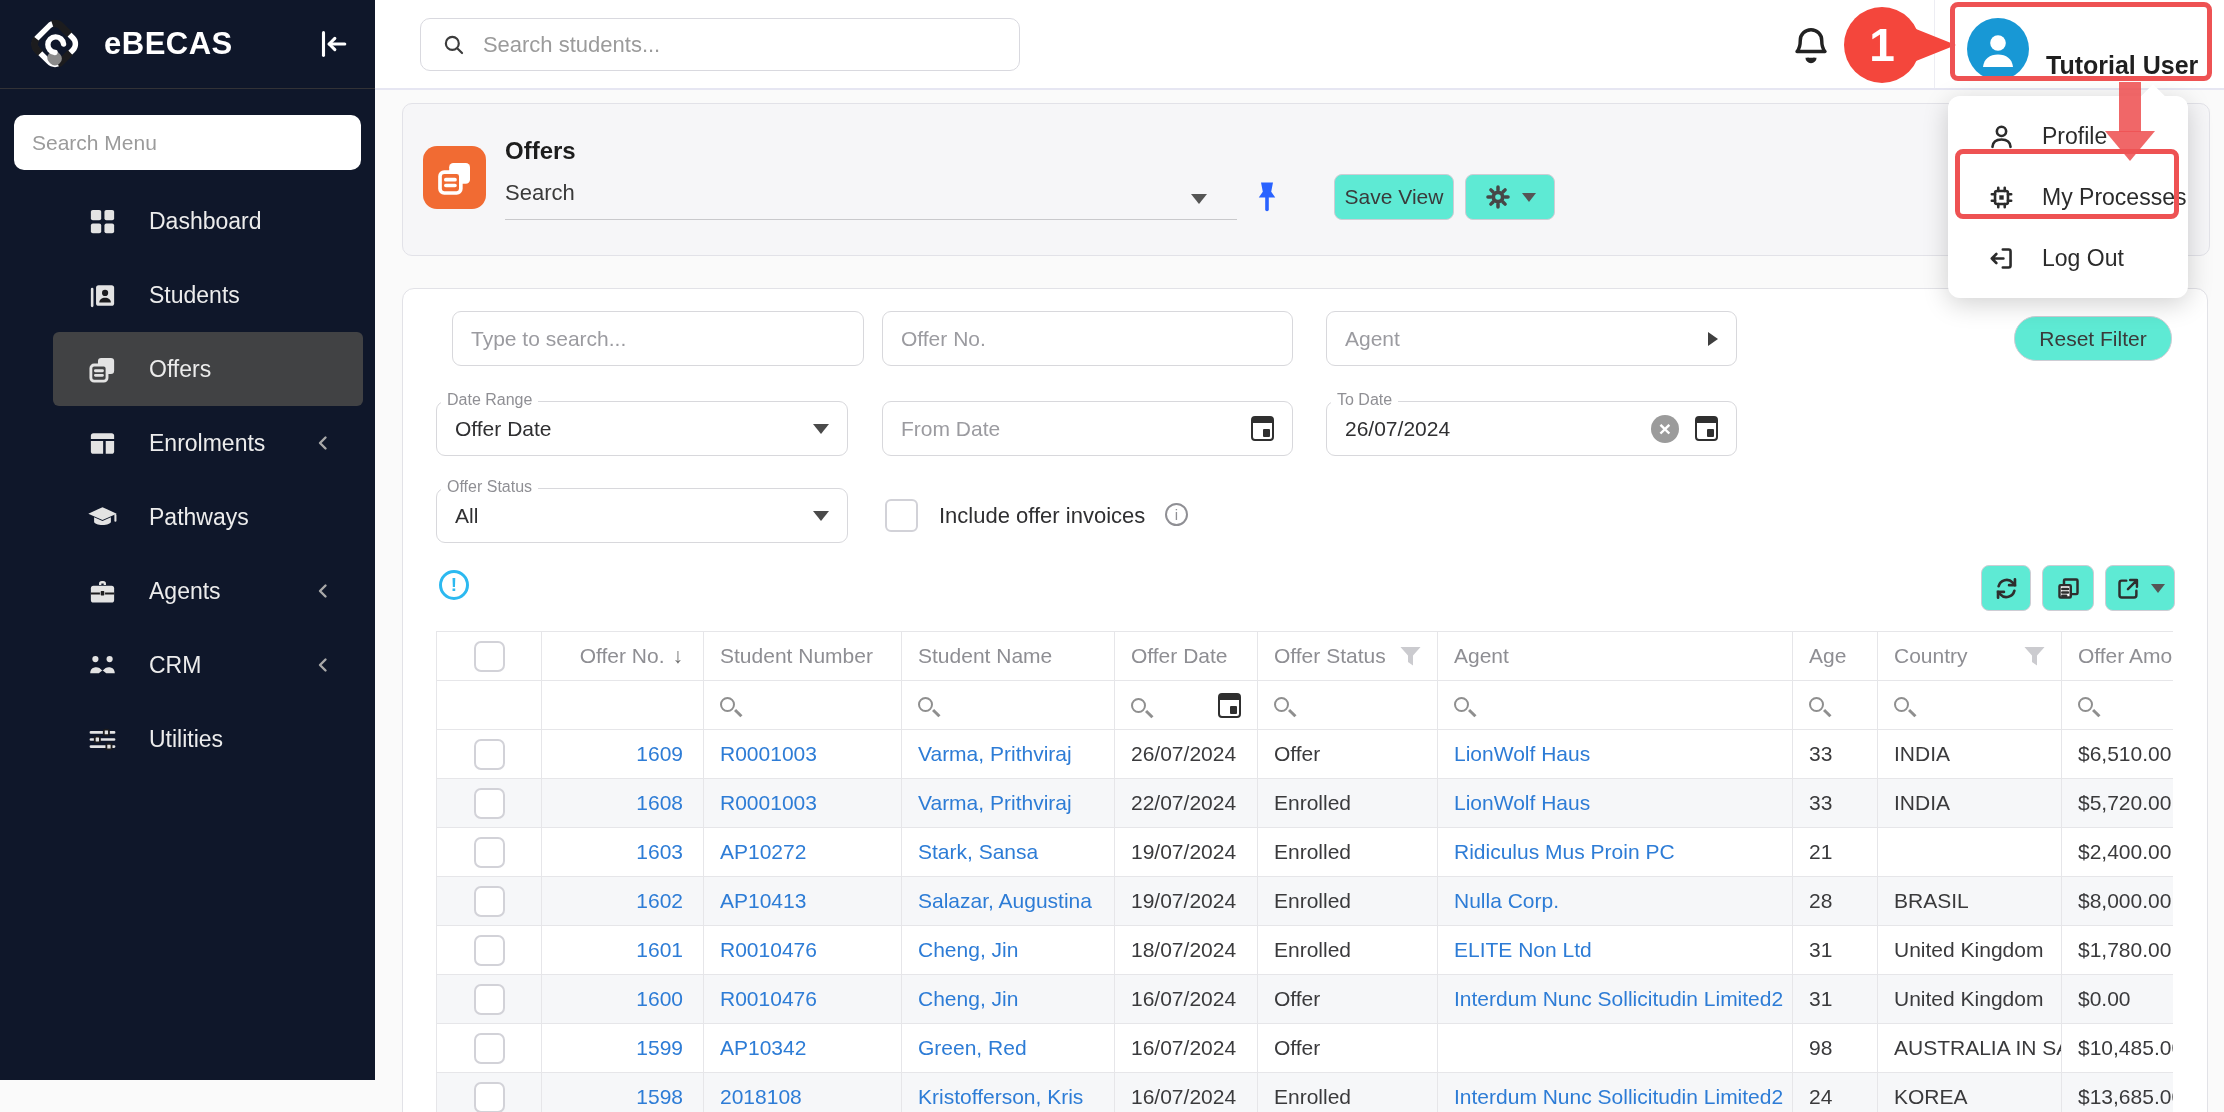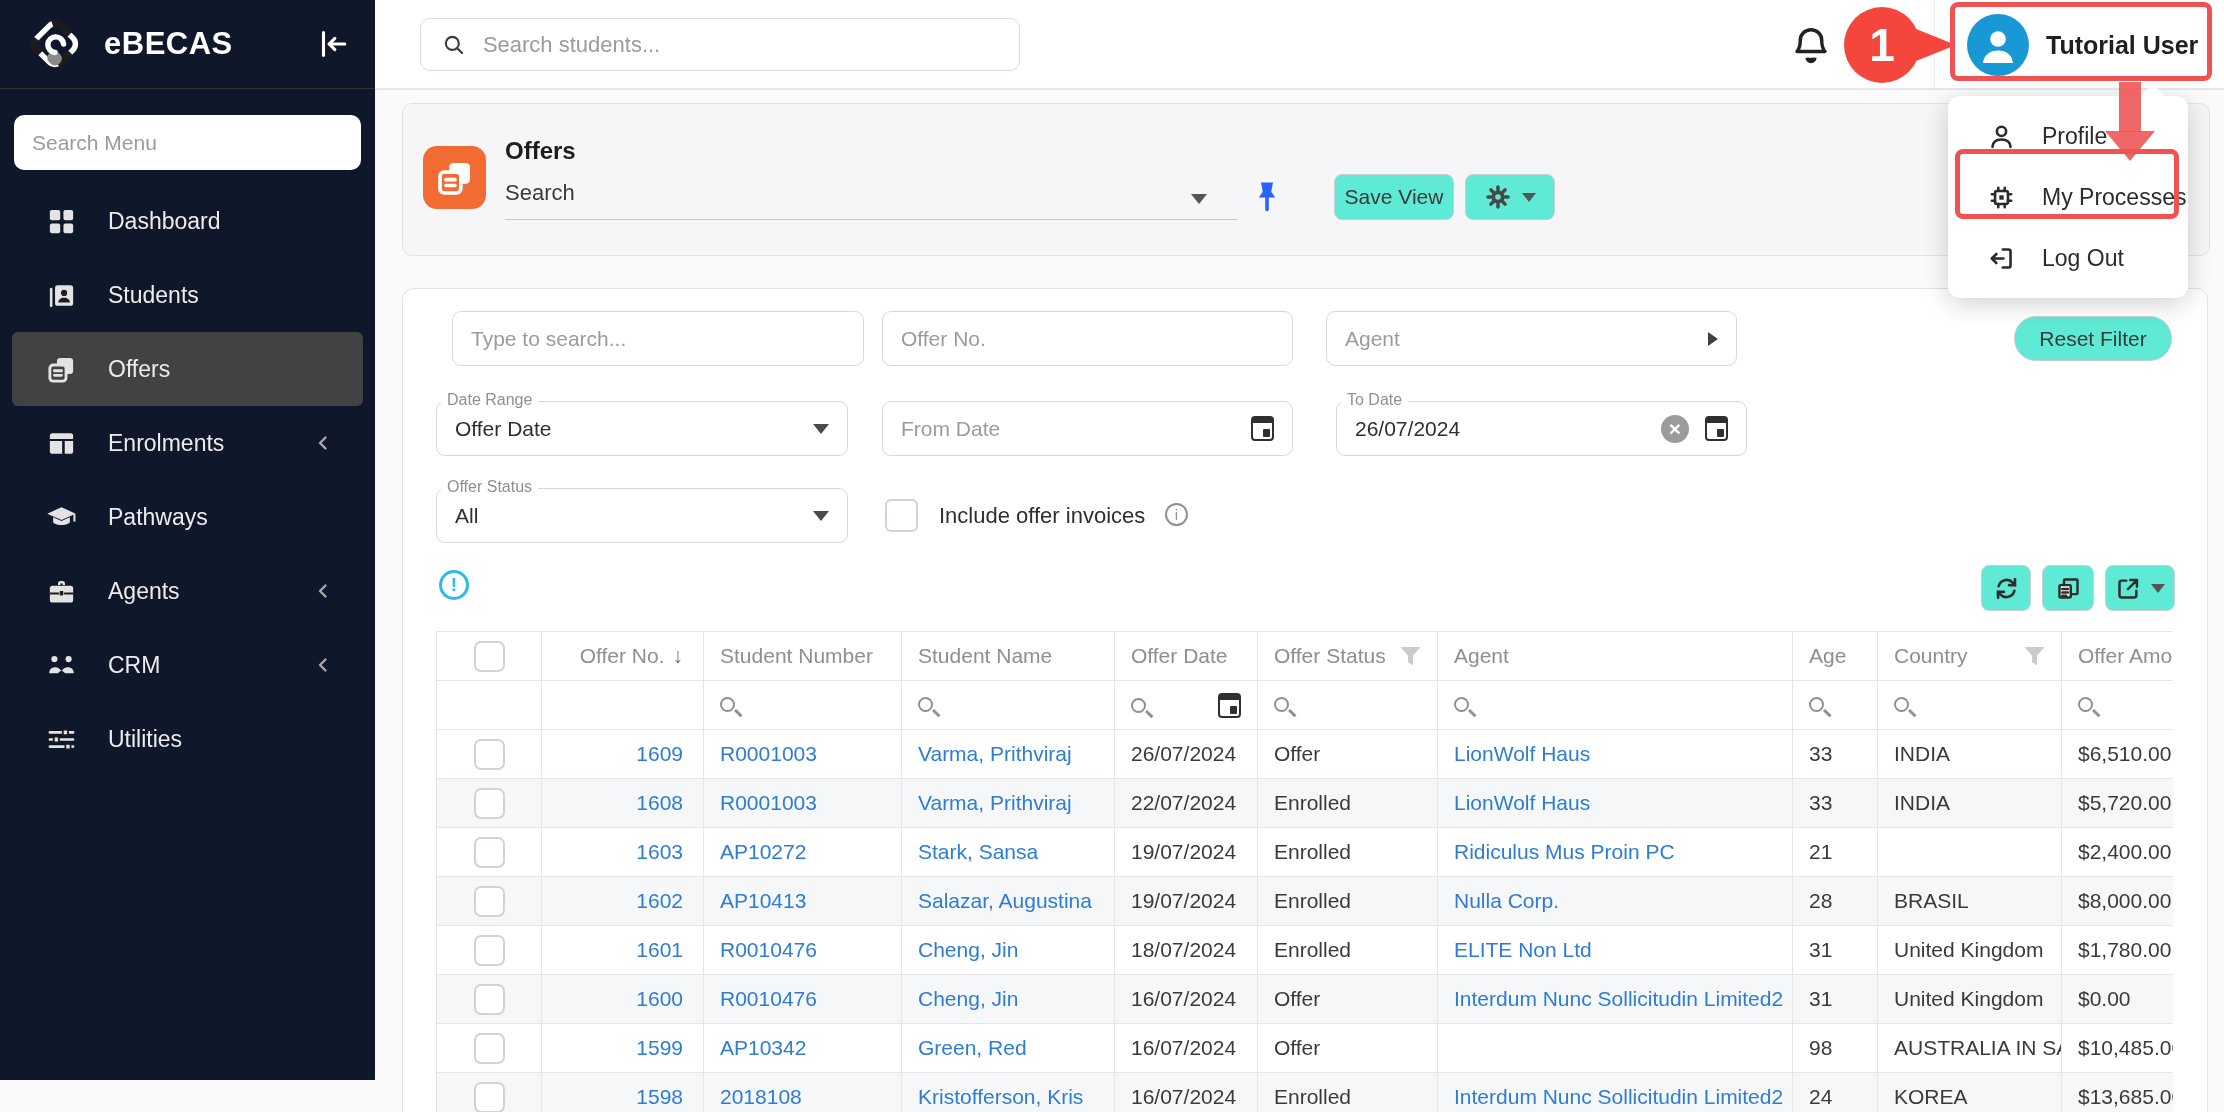--- a/index.html
+++ b/index.html
@@ -12,40 +12,40 @@
   .logo-row { height:89px; display:flex; align-items:center; padding:0 26px;
     border-bottom:1px solid #323236; }
   .logo-mark { width:58px; height:58px; flex:0 0 auto; }
   .logo-text { color:#fff; font-size:31px; font-weight:bold; margin-left:20px; letter-spacing:.5px; }
   .collapse-btn { margin-left:auto; width:34px; height:34px; color:#fff; }
   .menu-search { margin:26px 14px 8px 14px; height:55px; background:#fff; border-radius:10px;
     display:flex; align-items:center; padding:0 18px; }
   .menu-search input { border:none; outline:none; width:100%; font-size:21px; color:#444;
     font-family:inherit; background:transparent; }
   .menu-search input::placeholder { color:#9b9b9b; }
-  .menu { margin-top:14px; }
+  .menu { margin-top:14px;padding-left:41px; }
   .menu-item { height:74px; margin:0 12px; border-radius:6px; display:flex; align-items:center;
     padding-left:34px; color:#ececec; font-size:23px; position:relative; cursor:pointer; }
   .menu-item.active { background:#414244; }
   .mi-icon { width:31px; height:31px; margin-right:31px; color:#e3e3e3; flex:0 0 auto; }
   .mi-chevron { position:absolute; right:28px; width:24px; height:24px; color:#a9a9a9; }
 
   
   .topbar { position:absolute; left:375px; top:0; width:1849px; height:90px; background:#fff;
     border-bottom:2px solid #e6e6f2; z-index:6; }
   .global-search { position:absolute; left:45px; top:18px; width:600px; height:53px;
     border:1.5px solid #d9d9df; border-radius:10px; display:flex; align-items:center;
     padding:0 20px; background:#fff; }
   .global-search input { border:none; outline:none; width:100%; font-size:22px; color:#444;
     font-family:inherit; margin-left:16px; background:transparent; }
   .global-search input::placeholder { color:#9b9b9b; }
   .bell { position:absolute; left:1413px; top:22px; width:46px; height:46px; color:#222; }
   .tb-divider { position:absolute; left:1559px; top:0; width:1px; height:88px; background:#ededf3; }
   .user-btn { position:absolute; left:1592px; top:10px; height:70px; display:flex;
-    align-items:center; gap:17px; cursor:pointer; }
+    align-items:flex-end; gap:17px; cursor:pointer; }
   .avatar { width:62px; height:62px; border-radius:50%; background:#1898d5; position:relative; overflow:hidden; }
   .avatar svg { position:absolute; left:7px; top:7px; width:48px; height:48px; color:#fff; }
   .user-name { font-size:25px; font-weight:bold; color:#1f1f1f; }
 
   
   .user-dropdown { position:absolute; left:1948px; top:96px; width:240px; height:202px;
     background:#fff; border-radius:12px; box-shadow:0 6px 26px rgba(0,0,0,.18); z-index:20; padding-top:10px; }
   .ud-notch { position:absolute; left:196px; top:-8px; width:18px; height:18px; background:#fff;
     transform:rotate(45deg); }
   .ud-item { height:61px; display:flex; align-items:center; padding-left:38px; gap:25px;
@@ -104,21 +104,21 @@
     border-left:10px solid #3f3f3f; }
   .tri-down { width:0; height:0; border-left:8px solid transparent; border-right:8px solid transparent;
     border-top:10px solid #4a4a4a; }
 
   .f-search { left:49px; top:22px; width:412px; }
   .f-offerno { left:479px; top:22px; width:411px; }
   .f-agent { left:923px; top:22px; width:411px; }
   .reset-btn { position:absolute; left:1611px; top:27px; width:158px; height:45px;border-radius:22px; }
   .f-daterange { left:33px; top:112px; width:412px; }
   .f-fromdate { left:479px; top:112px; width:411px; }
-  .f-todate { left:923px; top:112px; width:411px;margin-left:10px; }
+  .f-todate { left:923px; top:112px; width:411px; }
   .f-status { left:33px; top:199px; width:412px; }
 
   .cb { width:31px; height:31px; border:2px solid #d2d2d8; border-radius:7px; background:#fff; }
   .inv-check { position:absolute; left:482px; top:210px; width:33px; height:33px; border-radius:6px; }
   .inv-label { position:absolute; left:536px; top:214px; font-size:22px; color:#2f2f31; }
   .info-gray { position:absolute; left:762px; top:214px; width:23px; height:23px; border:2px solid #8f8f94;
     border-radius:50%; color:#8f8f94; font-size:15px; display:flex; align-items:center; justify-content:center; }
   .info-blue { position:absolute; left:36px; top:281px; width:30px; height:30px; border:3.5px solid #2cb9f0;
     border-radius:50%; color:#2cb9f0; font-size:19px; font-weight:bold;
     display:flex; align-items:center; justify-content:center; }

